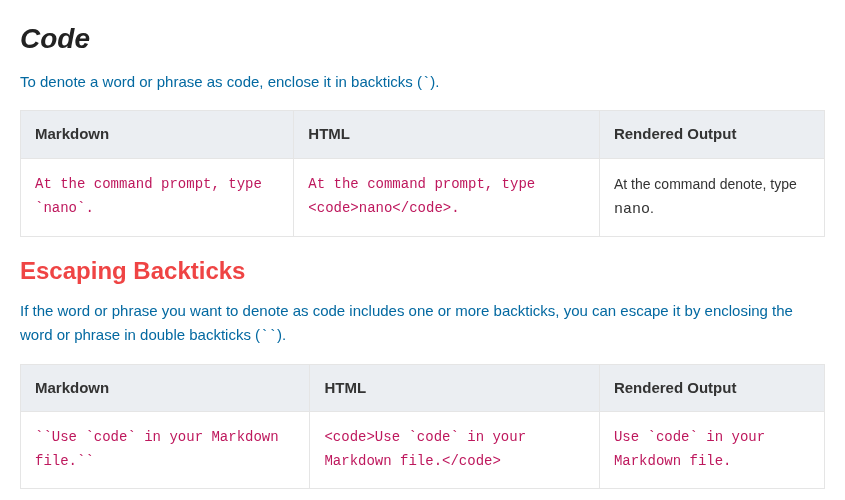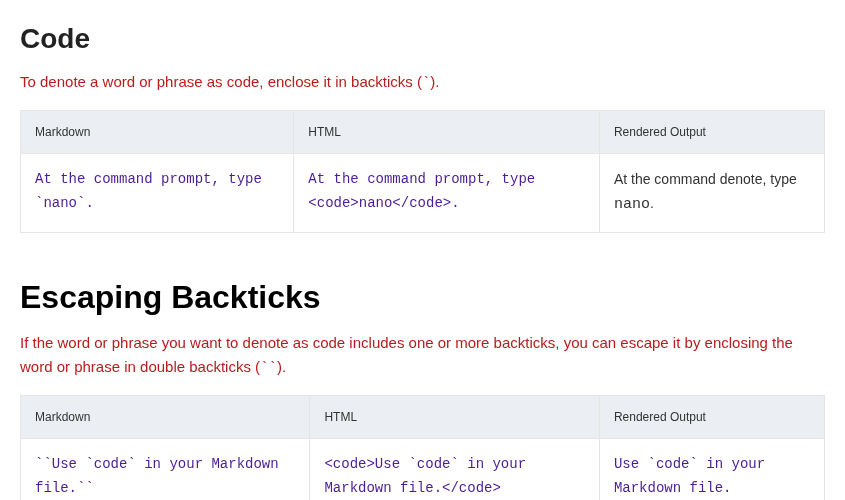--- a/index.html
+++ b/index.html
@@ -9,64 +9,65 @@
       background: #fff;
       padding: 18px 20px;
       width: 845px;
       line-height: 1.5;
     }
     h1.section-title {
       font-size: 28px;
       font-weight: 600;
       color: #222;
       margin-bottom: 10px;
+      font-style: italic;
     }
     h2.section-title2 {
-      font-size: 32px;
+      font-size: 24px;
       font-weight: 600;
-      color: #000000;
-      margin-top: 40px;
+      color: #ef4444;
+      margin-top: 16px;
       margin-bottom: 10px;
     }
     p.desc {
       font-size: 15px;
-      color: #b91c1c;
+      color: #0369a1;
       margin-bottom: 16px;
       line-height: 1.6;
     }
     .code-inline {
       font-family: "Consolas", "Courier New", monospace;
       font-size: 14px;
     }
     table.example-table {
       width: 100%;
       border-collapse: collapse;
       border: 1px solid #e5e5e5;
       table-layout: fixed;
     }
     table.example-table th {
       text-align: left;
       background: #ebeef2;
       padding: 12px 14px;
-      font-size: 12px;
-      font-weight: 400;
+      font-size: 15px;
+      font-weight: 700;
       color: #333;
       border: 1px solid #e5e5e5;
     }
     table.example-table td {
       padding: 14px;
       border: 1px solid #e5e5e5;
       vertical-align: top;
       font-size: 14px;
       line-height: 1.7;
     }
     td.mono {
       font-family: "Consolas", "Courier New", monospace;
       font-size: 13px;
-      color: #4c1d95;
+      color: #be185d;
       white-space: pre-wrap;
       word-break: break-word;
     }
     td.rendered {
       font-family: "Segoe UI", -apple-system, sans-serif;
       font-size: 15px;
       color: #333;
     }
     td.rendered .code-span {
       font-family: "Consolas", "Courier New", monospace;

